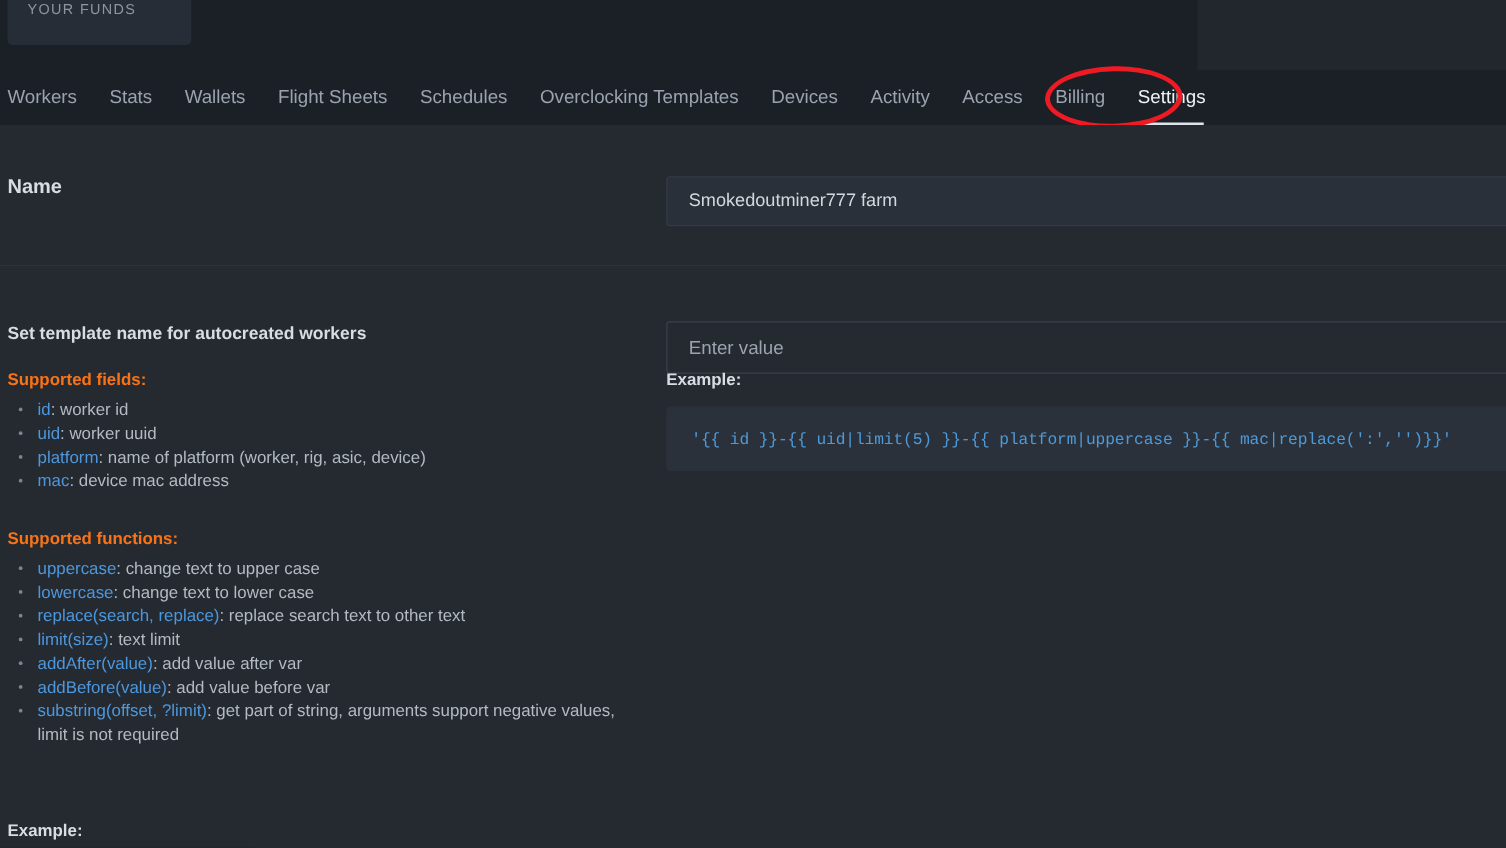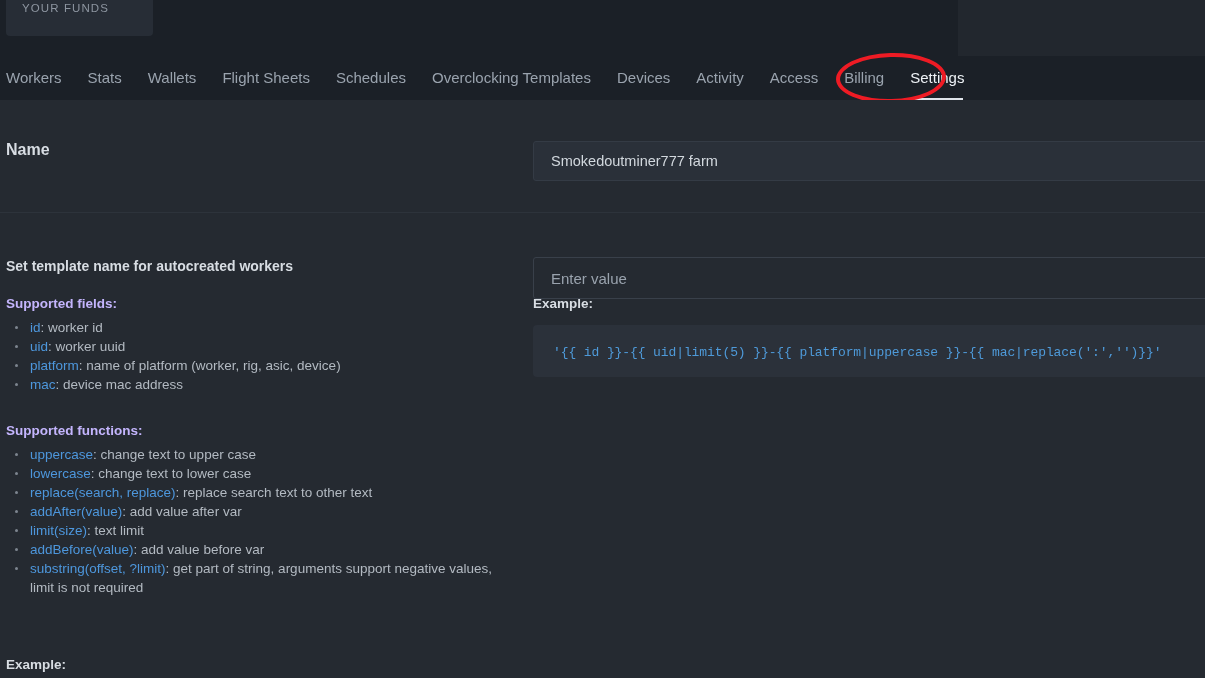--- a/index.html
+++ b/index.html
@@ -171,21 +171,21 @@
   
   #info-left {
     position: absolute;
     left: 0;
     top: 196px;
     width: 520px;
   }
   .section-title {
     font-size: 13.5px;
     font-weight: bold;
-    color: #c4b5fd;
+    color: #f97316;
     margin: 0 0 7px 6px;
   }
   ul.doc-list {
     list-style: none;
     margin: 0 16px 20px 0;
     padding: 0;
   }
   ul.doc-list li {
     position: relative;
     font-size: 13.5px;
@@ -291,22 +291,22 @@
         <li><span class="kw">uid</span><span>: worker uuid</span></li>
         <li><span class="kw">platform</span><span>: name of platform (worker, rig, asic, device)</span></li>
         <li><span class="kw">mac</span><span>: device mac address</span></li>
       </ul>
     <div id="spacer-fn"></div>
     <div class="section-title">Supported functions:</div>
     <ul class="doc-list" id="functions-list">
         <li><span class="kw">uppercase</span><span>: change text to upper case</span></li>
         <li><span class="kw">lowercase</span><span>: change text to lower case</span></li>
         <li><span class="kw">replace(search, replace)</span><span>: replace search text to other text</span></li>
+        <li><span class="kw">limit(size)</span><span>: text limit</span></li>
         <li><span class="kw">addAfter(value)</span><span>: add value after var</span></li>
-        <li><span class="kw">limit(size)</span><span>: text limit</span></li>
         <li><span class="kw">addBefore(value)</span><span>: add value before var</span></li>
         <li><span class="kw">substring(offset, ?limit)</span><span>: get part of string, arguments support negative values, limit is not required</span></li>
       </ul>
   </div>
 
   <div id="info-right">
     <div class="example-label">Example:</div>
     <div class="code-box">
       <code>'{{ id }}-{{ uid|limit(5) }}-{{ platform|uppercase }}-{{ mac|replace(':','')}}'</code>
     </div>

